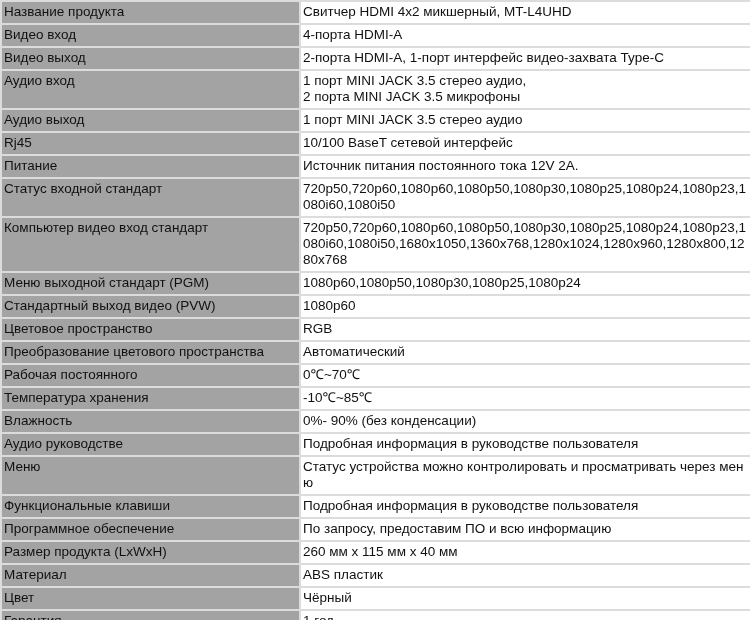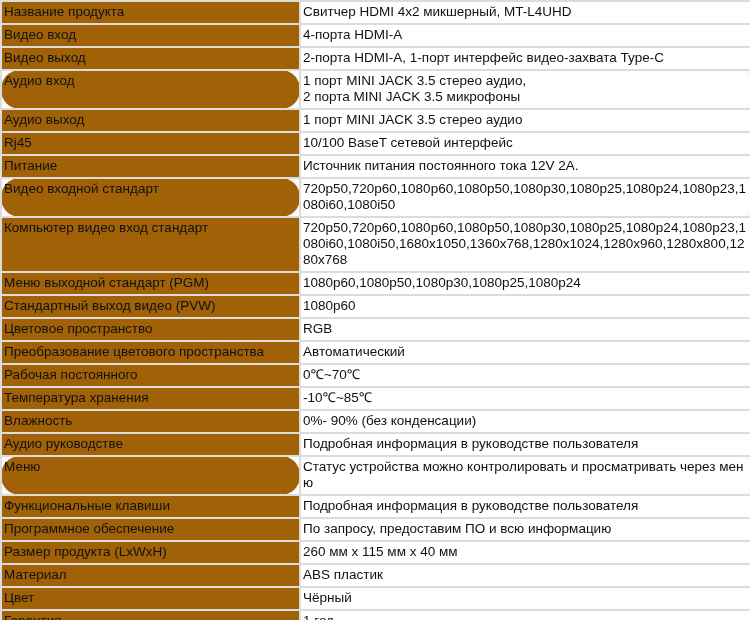--- a/index.html
+++ b/index.html
@@ -13,24 +13,24 @@
     color: #111;
     line-height: 16px;
   }
   table.specs td {
     border: 2px solid #dcdcdc;
     padding: 2px 3px 3px 2px;
     vertical-align: top;
     background: #fafafa;
     word-break: break-all;
   }
-  table.specs td.label { width: 292px; background: #a16207; }
+  table.specs td.label { width: 292px; background: #a3a3a3; }
   table.specs td.value { width: 446px; background: #ffffff; }
   tr.r1 td { height: 16px; }
-  tr.r2 td { height: 32px; border-radius: 19px; }
+  tr.r2 td { height: 32px; }
   tr.r3 td { height: 48px; }
 </style>
 </head>
 <body>
 
 <table class="specs">
   <tbody>
     <tr class="r1">
       <td class="label">Название продукта</td>
       <td class="value">Свитчер HDMI 4x2 микшерный, MT-L4UHD</td>
@@ -56,21 +56,21 @@
     </tr>
     <tr class="r1">
       <td class="label">Rj45</td>
       <td class="value">10/100 BaseT сетевой интерфейс</td>
     </tr>
     <tr class="r1">
       <td class="label">Питание</td>
       <td class="value">Источник питания постоянного тока 12V 2A.</td>
     </tr>
     <tr class="r2">
-      <td class="label">Видео входной стандарт</td>
+      <td class="label">Статус входной стандарт</td>
       <td class="value">720p50,720p60,1080p60,1080p50,1080p30,1080p25,1080p24,1080p23,1080i60,1080i50</td>
     </tr>
     <tr class="r3">
       <td class="label">Компьютер видео вход стандарт</td>
       <td class="value">720p50,720p60,1080p60,1080p50,1080p30,1080p25,1080p24,1080p23,1080i60,1080i50,1680x1050,1360x768,1280x1024,1280x960,1280x800,1280x768</td>
     </tr>
     <tr class="r1">
       <td class="label">Меню выходной стандарт (PGM)</td>
       <td class="value">1080p60,1080p50,1080p30,1080p25,1080p24</td>
     </tr>

